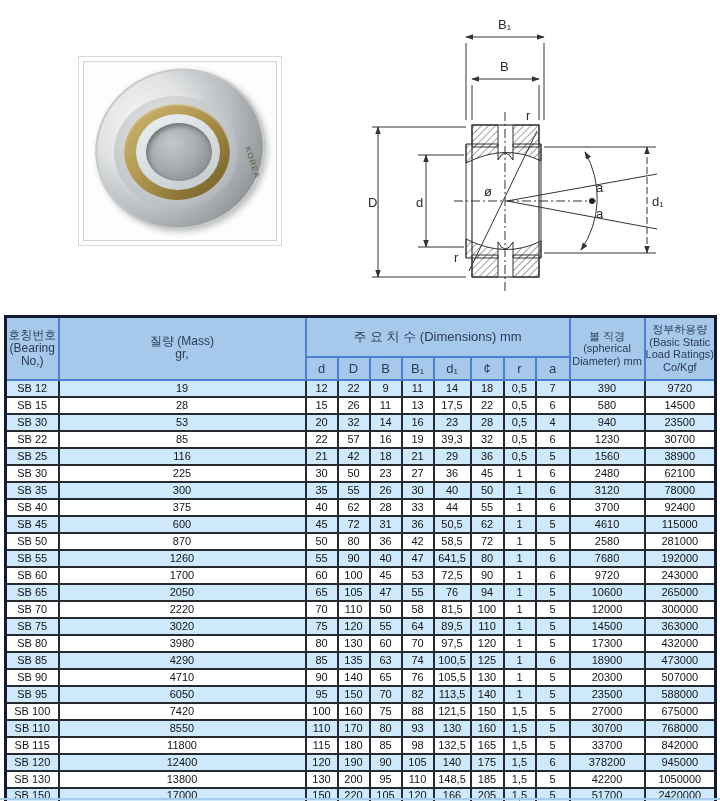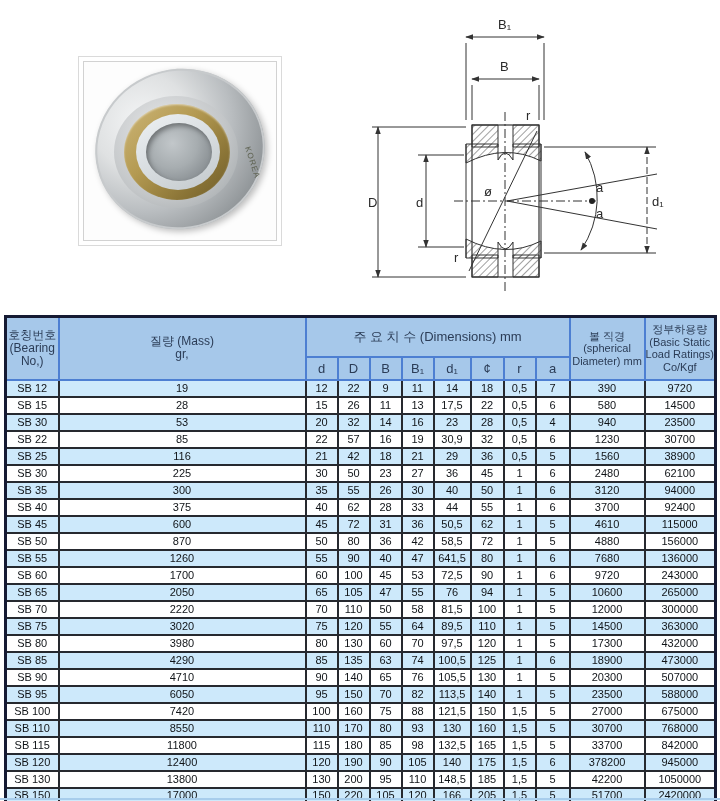--- a/index.html
+++ b/index.html
@@ -222,21 +222,21 @@
             <td>940</td>
             <td>23500</td>
           </tr>
           <tr>
             <td>SB 22</td>
             <td>85</td>
             <td>22</td>
             <td>57</td>
             <td>16</td>
             <td>19</td>
-            <td>30,9</td>
+            <td>39,3</td>
             <td>32</td>
             <td>0,5</td>
             <td>6</td>
             <td>1230</td>
             <td>30700</td>
           </tr>
           <tr class="alt">
             <td>SB 25</td>
             <td>116</td>
             <td>21</td>
@@ -269,21 +269,21 @@
             <td>300</td>
             <td>35</td>
             <td>55</td>
             <td>26</td>
             <td>30</td>
             <td>40</td>
             <td>50</td>
             <td>1</td>
             <td>6</td>
             <td>3120</td>
-            <td>94000</td>
+            <td>78000</td>
           </tr>
           <tr>
             <td>SB 40</td>
             <td>375</td>
             <td>40</td>
             <td>62</td>
             <td>28</td>
             <td>33</td>
             <td>44</td>
             <td>55</td>
@@ -310,36 +310,36 @@
             <td>SB 50</td>
             <td>870</td>
             <td>50</td>
             <td>80</td>
             <td>36</td>
             <td>42</td>
             <td>58,5</td>
             <td>72</td>
             <td>1</td>
             <td>5</td>
-            <td>4880</td>
-            <td>156000</td>
+            <td>2580</td>
+            <td>281000</td>
           </tr>
           <tr class="alt">
             <td>SB 55</td>
             <td>1260</td>
             <td>55</td>
             <td>90</td>
             <td>40</td>
             <td>47</td>
             <td>641,5</td>
             <td>80</td>
             <td>1</td>
             <td>6</td>
             <td>7680</td>
-            <td>136000</td>
+            <td>192000</td>
           </tr>
           <tr>
             <td>SB 60</td>
             <td>1700</td>
             <td>60</td>
             <td>100</td>
             <td>45</td>
             <td>53</td>
             <td>72,5</td>
             <td>90</td>

